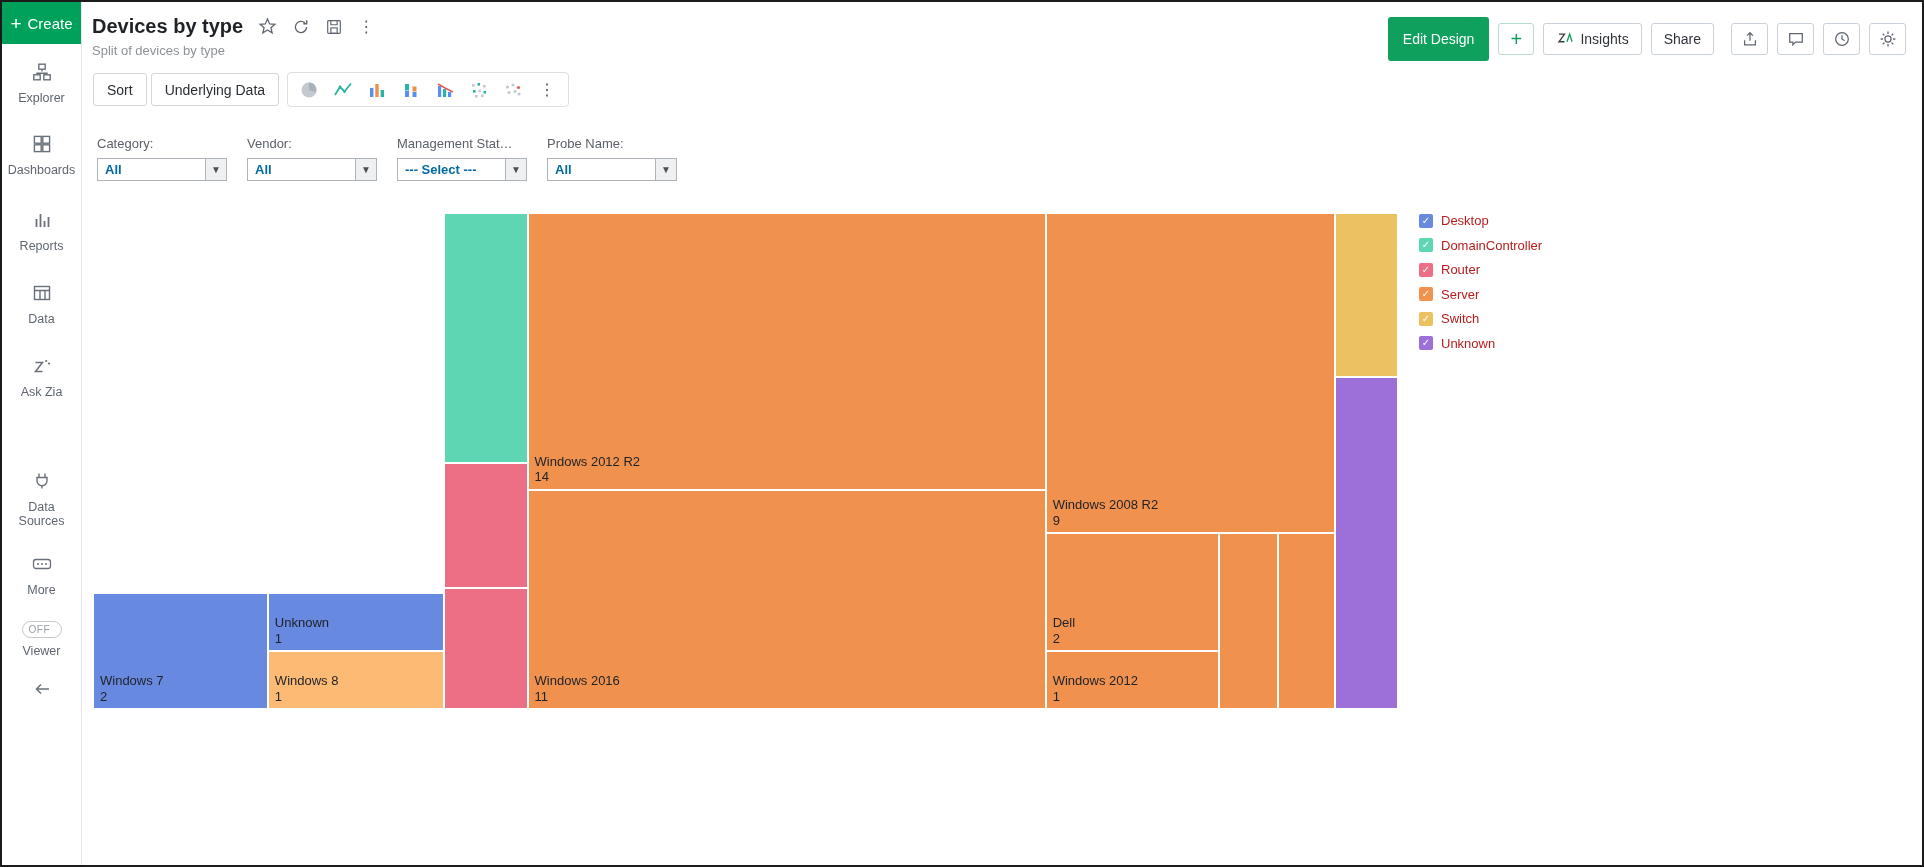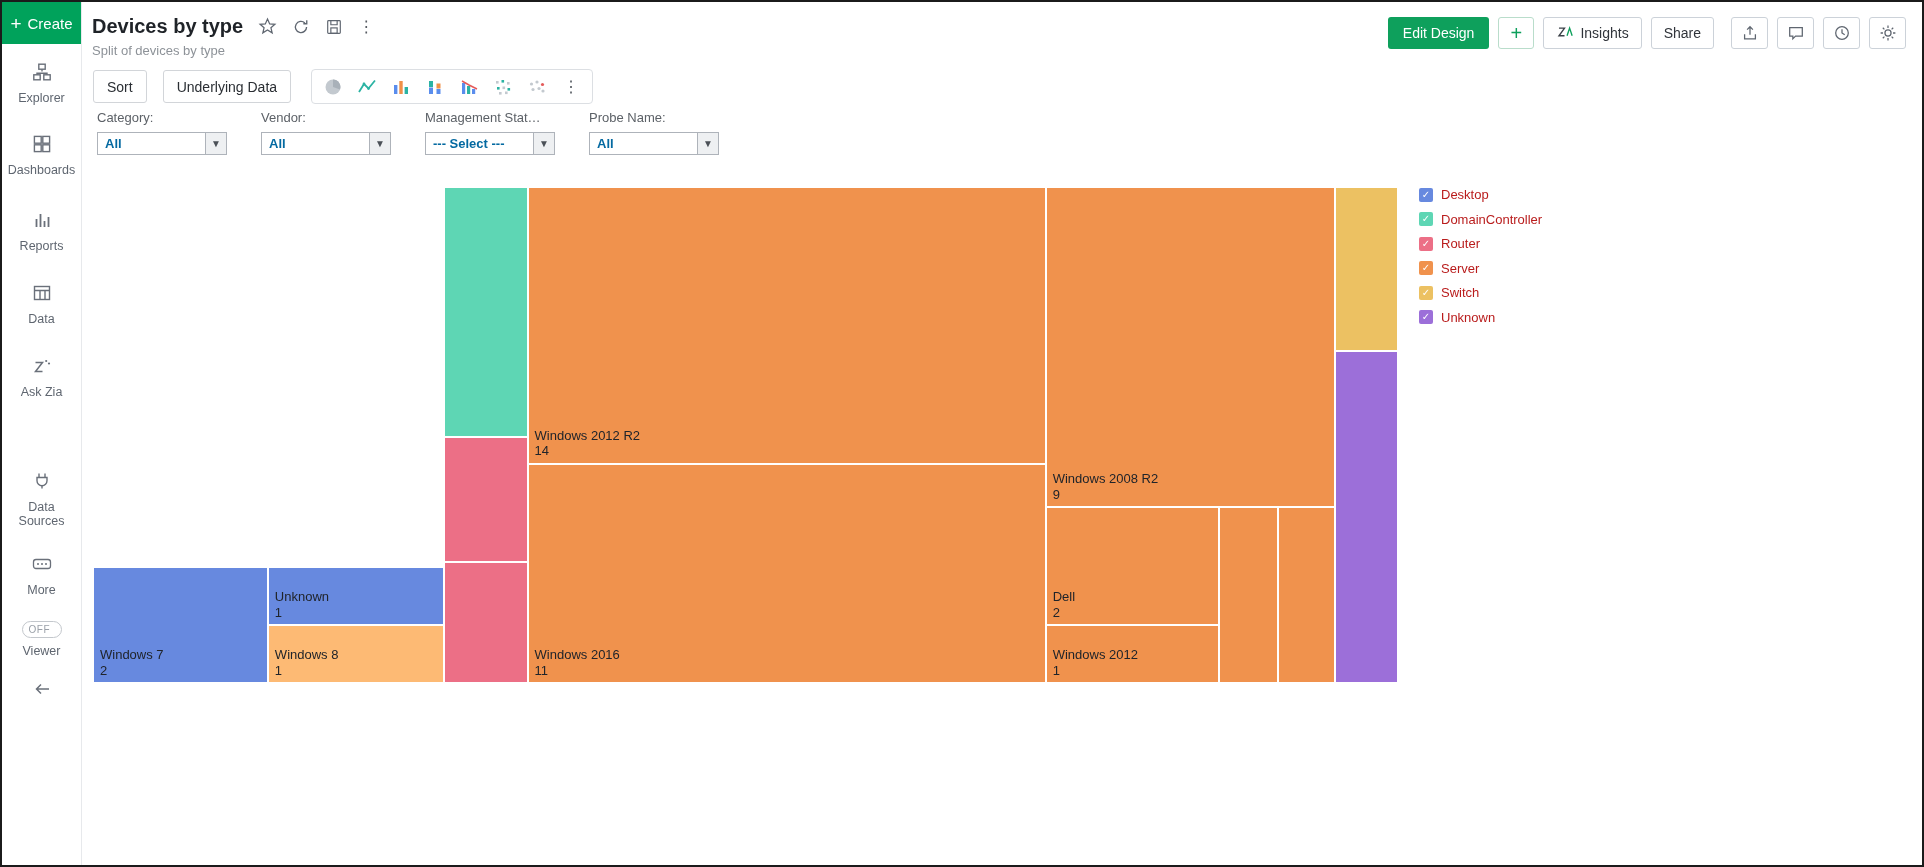--- a/index.html
+++ b/index.html
@@ -18,35 +18,35 @@
   .collapse-row { margin-top: 22px; display:flex; justify-content:center; }
 
   
   .main { flex: 1; display: flex; flex-direction: column; min-width: 0; }
   .hdr { display: flex; justify-content: space-between; align-items: flex-start; padding: 13px 16px 0 10px; }
   .title-row { display: flex; align-items: center; gap: 15px; }
   .page-title { font-size: 20px; font-weight: 700; color: #1f2328; }
   .t-icon { display: inline-flex; cursor: pointer; }
   .subtitle { margin-top: 5px; font-size: 13px; color: #8d9298; }
   .hdr-right { display: flex; align-items: center; gap: 9px; padding-top: 2px; }
-  .btn-green { background: #0ea05c; color: #fff; border: none; font-size: 14px; padding: 0 15px; height: 32px; border-radius: 3px; cursor: pointer; font-family: inherit; }
+  .btn-green { background: #0ea05c; color: #fff; border: none; font-size: 14px; padding: 0 15px; height: 44px; border-radius: 3px; cursor: pointer; font-family: inherit; }
   .btn-plus { width: 36px; height: 32px; background: #fff; border: 1px solid #b9ddcb; border-radius: 3px; color: #0ea05c; font-size: 20px; line-height: 1; cursor: pointer; }
   .btn-white { background: #fff; border: 1px solid #ccd2d9; border-radius: 3px; height: 32px; padding: 0 12px; font-size: 14px; color: #30343a; display: inline-flex; align-items: center; gap: 7px; cursor: pointer; font-family: inherit; }
   .icon-btn { width: 37px; height: 32px; background: #fff; border: 1px solid #ccd2d9; border-radius: 3px; display: inline-flex; align-items: center; justify-content: center; cursor: pointer; }
   .icon-group-gap { margin-left: 8px; }
 
   
-  .toolbar { display: flex; align-items: center; gap: 16px; padding-left: 11px; margin-top: 11px; }
+  .toolbar { display: flex; align-items: center; gap: 4px; padding-left: 11px; margin-top: 11px; }
   .tb-btn { background: #fff; border: 1px solid #d2d5d9; border-radius: 3px; height: 33px; padding: 0 13px; font-size: 14px; color: #2a2e33; cursor: pointer; font-family: inherit; }
   .chart-type-group { display: inline-flex; align-items: center; border: 1px solid #dcdfe3; border-radius: 4px; height: 35px; padding: 0 4px; margin-left: 4px; }
   .ct-icon { width: 34px; height: 30px; display: inline-flex; align-items: center; justify-content: center; cursor: pointer; }
   .kebab { color: #565b62; font-size: 16px; letter-spacing: 0; cursor: pointer; line-height: 1; }
 
   
-  .filters { display: flex; gap: 34px; padding-left: 15px; margin-top: 6px; }
+  .filters { display: flex; gap: 20px; padding-left: 15px; margin-top: 29px; }
   .filter { display: flex; flex-direction: column; }
   .filter-label { font-size: 13px; color: #5c6167; margin-bottom: 7px; max-width: 130px; white-space: nowrap; overflow: hidden; text-overflow: ellipsis; }
   .select { width: 130px; height: 23px; border: 1px solid #aeb3ba; background: #fff; display: flex; align-items: stretch; cursor: pointer; }
   .select-value { flex: 1; font-size: 13px; font-weight: 700; color: #0369a1; padding: 3px 7px; white-space: nowrap; overflow: hidden; }
   .select-arrow { width: 21px; border-left: 1px solid #aeb3ba; background: #eef0f2; color: #4b5057; font-size: 10px; display: flex; align-items: center; justify-content: center; }
 
   
   .chart-wrap { display: flex; margin-top: 32px; padding-left: 11px; }
   .treemap { position: relative; width: 1305px; height: 496px; background: #fff; flex: 0 0 1305px; }
   .tm-cell { position: absolute; border: 1px solid #fff; cursor: pointer; }

